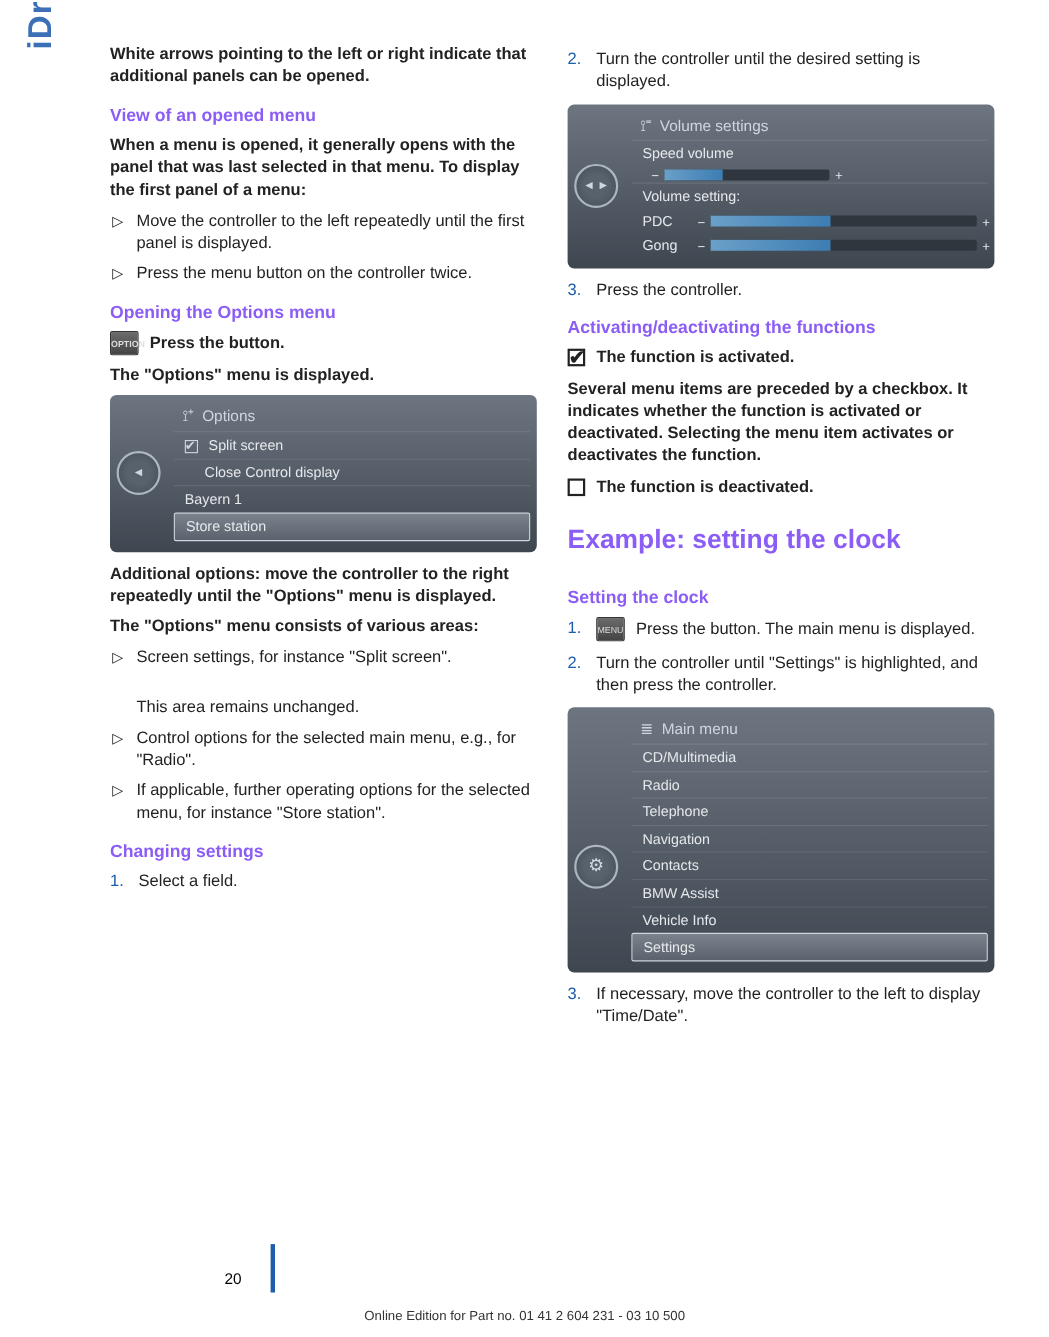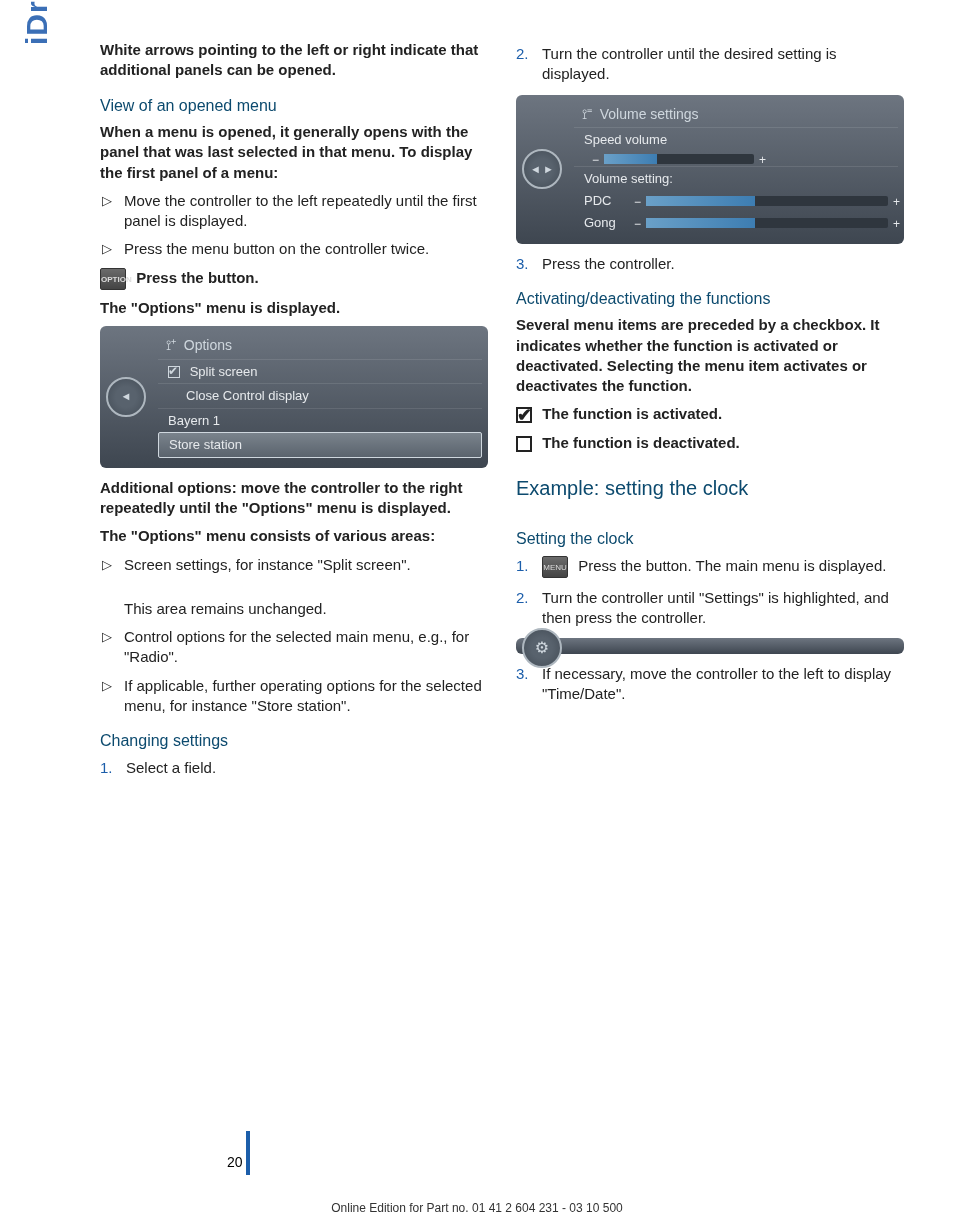--- a/index.html
+++ b/index.html
@@ -1,23 +1,23 @@
 <!DOCTYPE html>
 <html><head>
 <meta charset="utf-8">
 <style>
   * { margin:0; padding:0; box-sizing:border-box; }
   body { font-family: Arial, Helvetica, sans-serif; background:#fff; width:954px; }
   .page { position:relative; width:954px; min-height:1215px; padding:40px 50px 60px 50px; }
   .sidebar-label { position:absolute; left:20px; top:45px; transform:rotate(-90deg); transform-origin:left top; color:#3B6FB6; font-weight:bold; font-size:30px; letter-spacing:1px; }
   .columns { display:flex; gap:28px; margin-left:50px; }
   .col { flex:1; min-width:0; font-size:15px; line-height:1.35; color:#222; }
-  .h-blue { color:#0c4a6e; font-weight:normal; margin-top:14px; margin-bottom:6px; }
+  .h-blue { color:#8b5cf6; font-weight:bold; margin-top:14px; margin-bottom:6px; }
   .h-blue.sub { font-size:16px; }
-  .h-blue.main { font-size:20px; margin-top:22px; margin-bottom:26px; }
+  .h-blue.main { font-size:24px; margin-top:22px; margin-bottom:26px; }
   p { margin-bottom:8px;font-weight:bold; }
   ul.tri { list-style:none; margin:4px 0 8px 0; }
   ul.tri > li { position:relative; padding-left:24px; margin-bottom:8px; }
   ul.tri > li::before { content:"▷"; position:absolute; left:2px; top:1px; font-size:13px; }
   ol.num { list-style:none; margin:4px 0 8px 0; }
   ol.num > li { position:relative; padding-left:26px; margin-bottom:10px; }
   ol.num > li .num-marker { position:absolute; left:0; top:0; color:#1C5EAA; font-weight:normal; }
   .icon-box { display:inline-block; width:26px; height:22px; background:linear-gradient(to bottom,#6b6b6b,#444); border:1px solid #333; border-radius:2px; color:#ddd; font-size:8px; text-align:center; line-height:22px; vertical-align:middle; margin-right:6px; }
   .chk { display:inline-block; width:16px; height:16px; border:2px solid #222; vertical-align:middle; margin-right:6px; position:relative; }
   .chk.checked::after { content:"✔"; position:absolute; left:-1px; top:-6px; font-size:18px; font-weight:bold; }
@@ -33,42 +33,43 @@
   .shot-row.hi { background:linear-gradient(to bottom,#7a838c,#5a636d); border:1px solid #cfd7de; border-radius:2px; }
   .shot-row .check { display:inline-block; width:12px; height:12px; border:1px solid #cfd7de; margin-right:6px; vertical-align:middle; position:relative; }
   .shot-row .check.on::after { content:"✔"; position:absolute; left:-1px; top:-4px; font-size:12px; color:#cfd7de; }
   .slider-row { display:flex; align-items:center; gap:6px; padding:2px 10px; }
   .slider-label { flex:0 0 56px; color:#e6e9ec; }
   .slider { flex:1; height:10px; background:#2f363e; position:relative; border-radius:2px; }
   .slider .fill { position:absolute; left:0; top:0; bottom:0; background:linear-gradient(to right,#6aa0c8,#3d7db2); }
   .slider .minus { position:absolute; left:-12px; top:-2px; color:#e6e9ec; font-size:12px; }
   .slider .plus  { position:absolute; right:-12px; top:-2px; color:#e6e9ec; font-size:12px; }
 
-  .footer { position:absolute; bottom:0; left:0; right:0; text-align:center; font-size:12px; color:#333; }
-  .pagenum { position:absolute; bottom:45px; left:227px; font-size:14px; }
+  .footer { position:absolute; bottom:12px; left:0; right:0; text-align:center; font-size:12px; color:#333; }
+  .pagenum { position:absolute; bottom:45px; left:204px; font-size:14px; }
   .page-rule { position:absolute; bottom:40px; left:246px; width:4px; height:44px; background:#1C5EAA; }
 </style>
 </head>
 <body>
 
 <div class="page">
   <div class="sidebar-label">iDrive</div>
 
   <div class="columns">
 
     <div class="col">
       <p>White arrows pointing to the left or right indicate that additional panels can be opened.</p>
 
       <div class="h-blue sub">View of an opened menu</div>
       <p>When a menu is opened, it generally opens with the panel that was last selected in that menu. To display the first panel of a menu:</p>
       <ul class="tri">
         <li>Move the controller to the left repeatedly until the first panel is displayed.</li>
         <li>Press the menu button on the controller twice.</li>
       </ul>
 
+      <div class="h-blue sub">Opening the Options menu</div>
       <p>
         <span class="icon-box">OPTION</span>
         <span>Press the button.</span>
       </p>
       <p>The "Options" menu is displayed.</p>
 
       <div class="shot">
         <div class="controller">
           <span class="tri-l">◄</span>
         </div>
@@ -155,25 +156,25 @@
       </div>
 
       <ol class="num">
         <li>
           <span class="num-marker">3.</span>
           <span>Press the controller.</span>
         </li>
       </ol>
 
       <div class="h-blue sub">Activating/deactivating the functions</div>
-      <p>Several menu items are preceded by a checkbox. It indicates whether the function is activated or deactivated. Selecting the menu item activates or deactivates the function.</p>
       <p>
         <span class="chk checked"></span>
         <span>The function is activated.</span>
       </p>
+      <p>Several menu items are preceded by a checkbox. It indicates whether the function is activated or deactivated. Selecting the menu item activates or deactivates the function.</p>
       <p>
         <span class="chk"></span>
         <span>The function is deactivated.</span>
       </p>
 
       <div class="h-blue main">Example: setting the clock</div>
       <div class="h-blue sub">Setting the clock</div>
 
       <ol class="num">
         <li>
@@ -184,20 +185,34 @@
         <li>
           <span class="num-marker">2.</span>
           <span>Turn the controller until "Settings" is highlighted, and then press the controller.</span>
         </li>
       </ol>
 
       <div class="shot">
         <div class="controller" style="top:60%;">
           <span style="color:#cfd7de;font-size:16px;">⚙</span>
         </div>
+        <div class="shot-inner">
+          <div class="shot-title">
+            <span>≣</span>&nbsp;
+            <span>Main menu</span>
+          </div>
+          <div class="shot-row">CD/Multimedia</div>
+          <div class="shot-row">Radio</div>
+          <div class="shot-row">Telephone</div>
+          <div class="shot-row">Navigation</div>
+          <div class="shot-row">Contacts</div>
+          <div class="shot-row">BMW Assist</div>
+          <div class="shot-row">Vehicle Info</div>
+          <div class="shot-row hi">Settings</div>
+        </div>
       </div>
 
       <ol class="num">
         <li>
           <span class="num-marker">3.</span>
           <span>If necessary, move the controller to the left to display "Time/Date".</span>
         </li>
       </ol>
     </div>
   </div>

